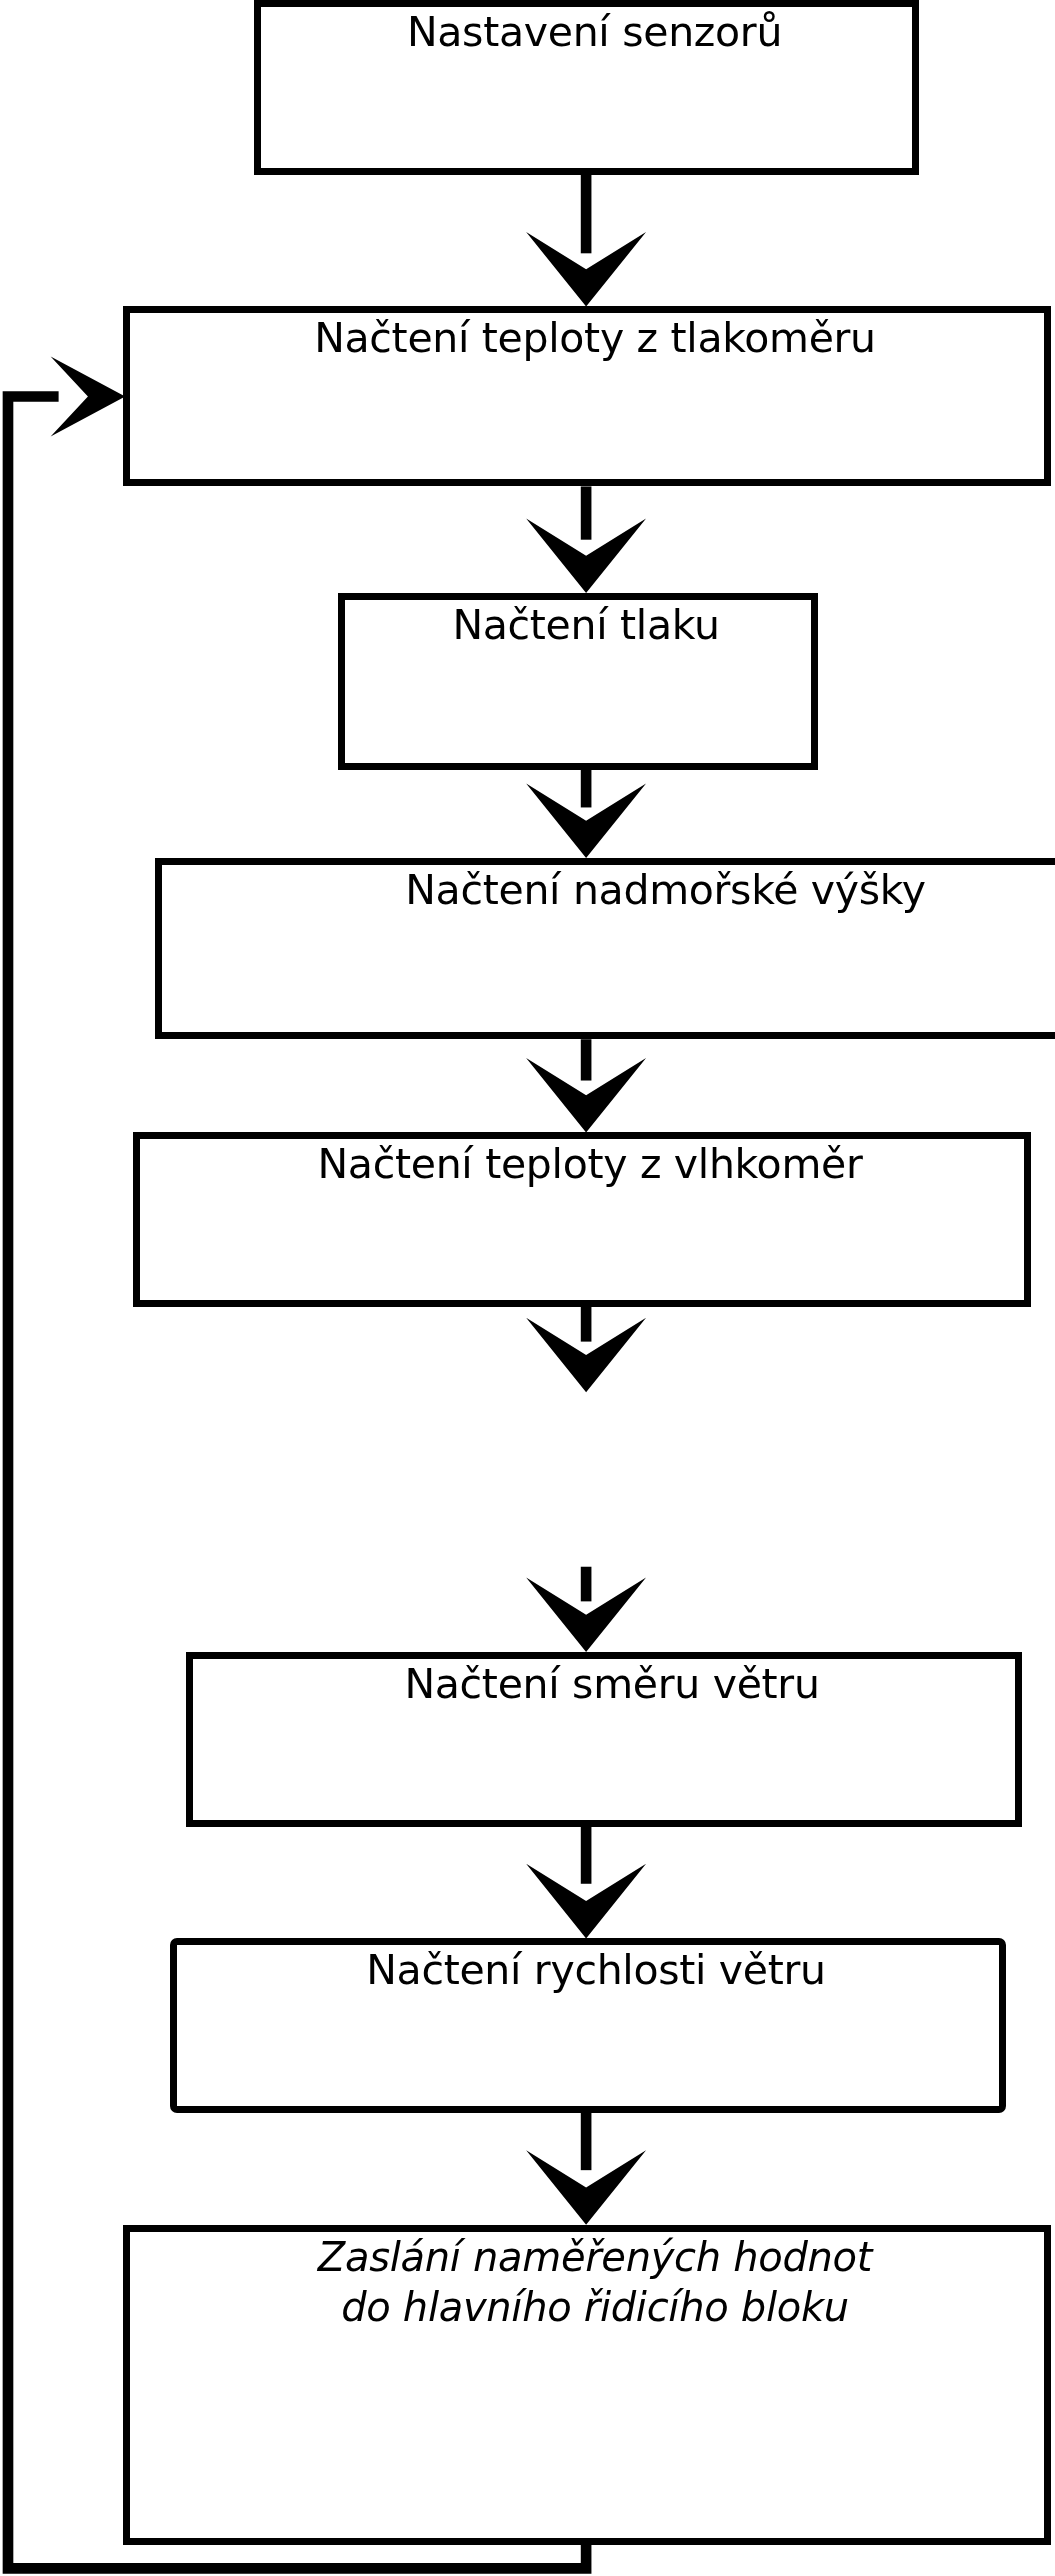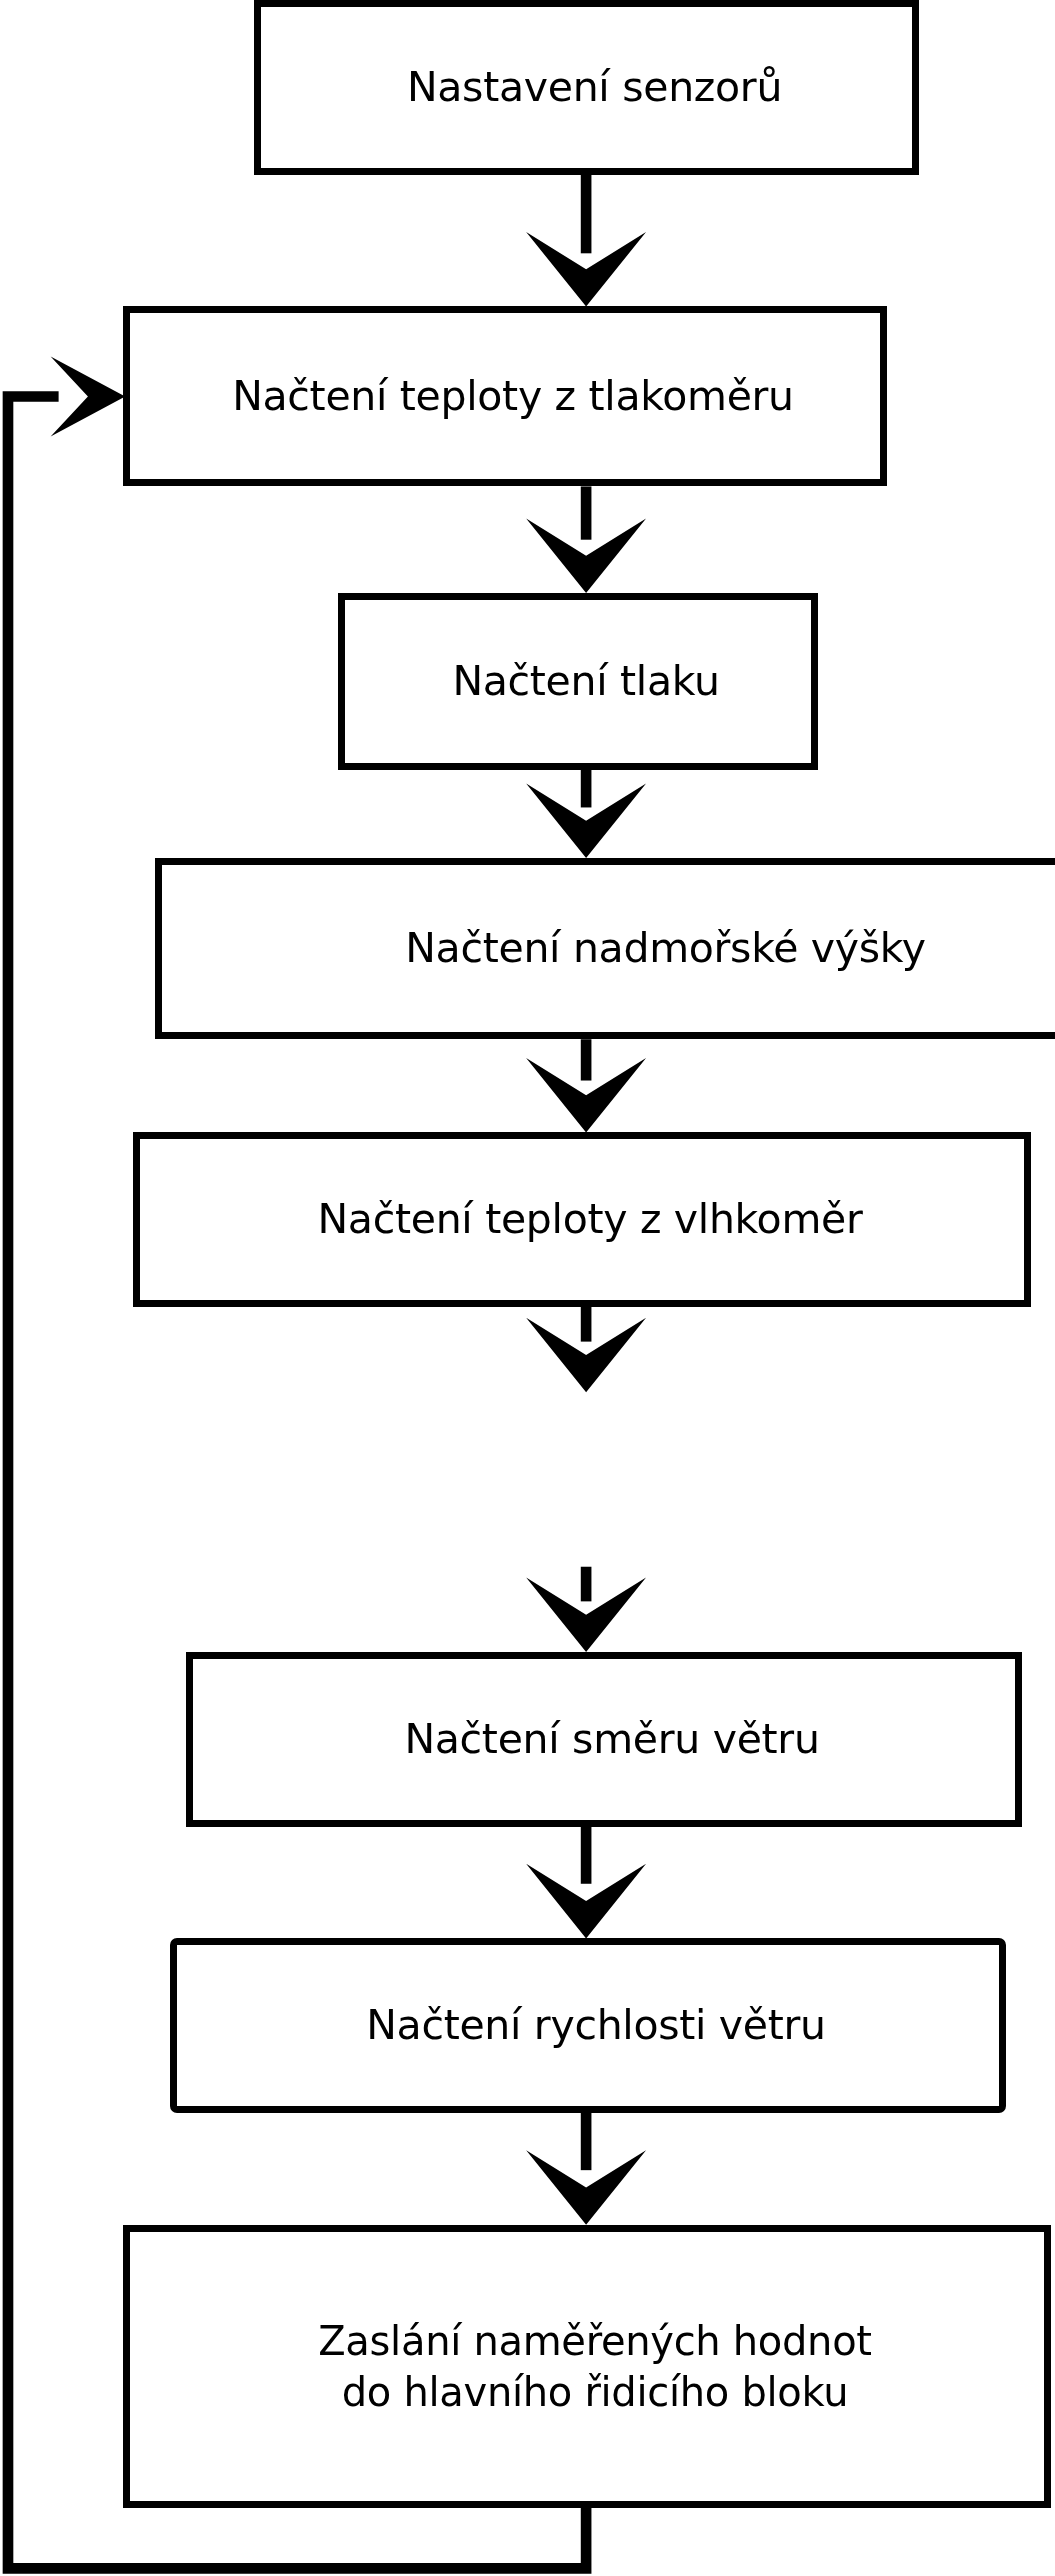--- a/index.html
+++ b/index.html
@@ -23,21 +23,21 @@
     top: 0;
     width: 1055px;
     height: 2576px;
   }
   .node-box {
     position: absolute;
     box-sizing: border-box;
     background: #ffffff;
     border: 7.3px solid #000000;
     display: flex;
-    align-items: center;
+    align-items: flex-start;
     justify-content: center;
     text-align: center;
     z-index: 2;
     padding-left: 16px;
   }
   .node-label {
     font-family: "DejaVu Sans", sans-serif;
     font-size: 41px;
     line-height: 1.22;
     color: #000000;
@@ -78,21 +78,21 @@
       <polygon points="880,2910 790,2798 880,2854 970,2798"></polygon>
       <polygon points="880,3340 790,3228 880,3284 970,3228"></polygon>
       <polygon points="188,595 76,535 132,595 76,655"></polygon>
     </g>
   </svg>
 
   <div class="node-box" style="left:254px; top:0px; width:665px; height:175px;">
     <span class="node-label">Nastavení senzorů</span>
   </div>
 
-  <div class="node-box" style="left:123px; top:306px; width:764px; height:180px;">
+  <div class="node-box" style="left:123px; top:306px; width:928px; height:180px;">
     <span class="node-label">Načtení teploty z tlakoměru</span>
   </div>
 
   <div class="node-box" style="left:338px; top:593px; width:480px; height:177px;">
     <span class="node-label">Načtení tlaku</span>
   </div>
 
   <div class="node-box" style="left:155px; top:858px; width:1005px; height:181px;">
     <span class="node-label">Načtení nadmořské výšky</span>
   </div>
@@ -103,19 +103,19 @@
 
 
   <div class="node-box" style="left:170px; top:1652px; width:836px; height:175px;margin-left:16px;">
     <span class="node-label">Načtení směru větru</span>
   </div>
 
   <div class="node-box" style="left:170px; top:1938px; width:836px; height:175px;border-radius:7px;">
     <span class="node-label">Načtení rychlosti větru</span>
   </div>
 
-  <div class="node-box" style="left:123px; top:2225px; width:928px; height:283px;">
+  <div class="node-box" style="left:123px; top:2225px; width:928px; height:320px;font-style:italic;">
     <span class="node-label two-line">Zaslání naměřených hodnot
 do hlavního řidicího bloku</span>
   </div>
 
 </div>
 
 
 </body></html>

